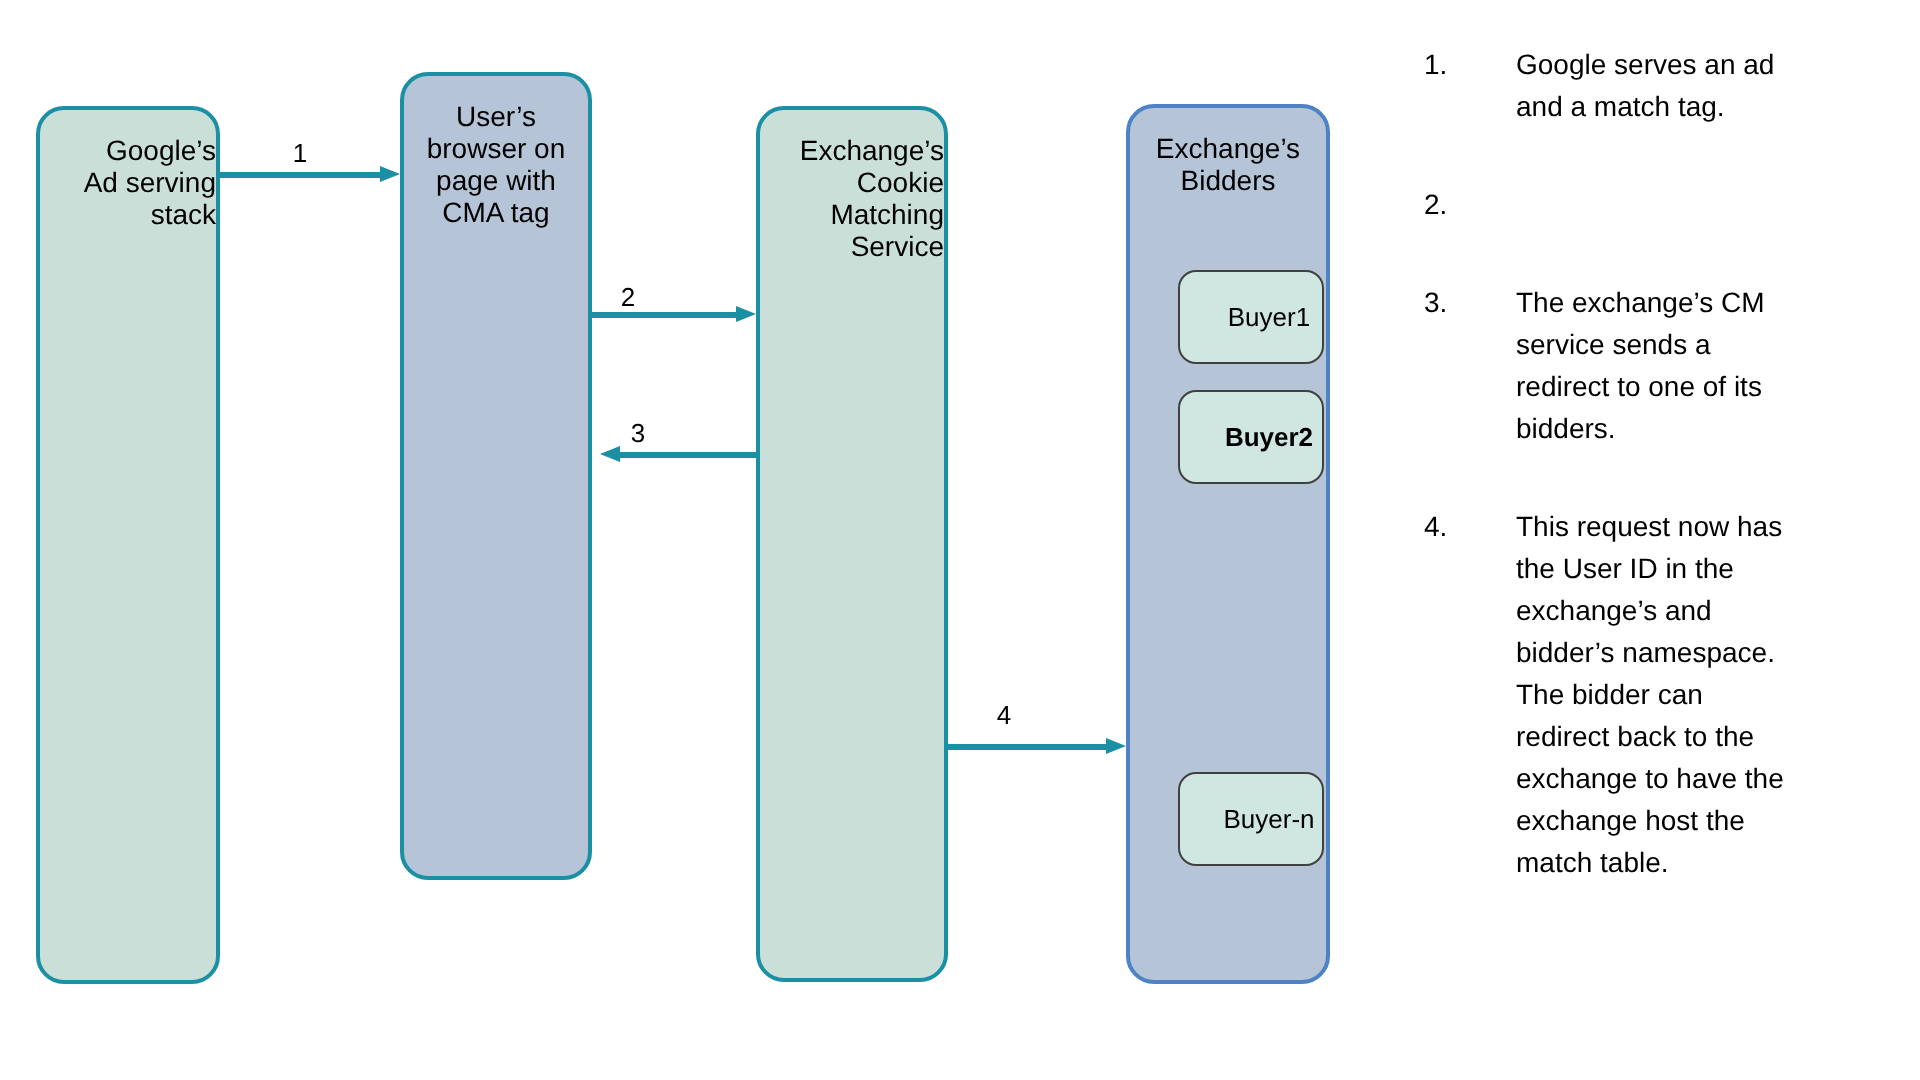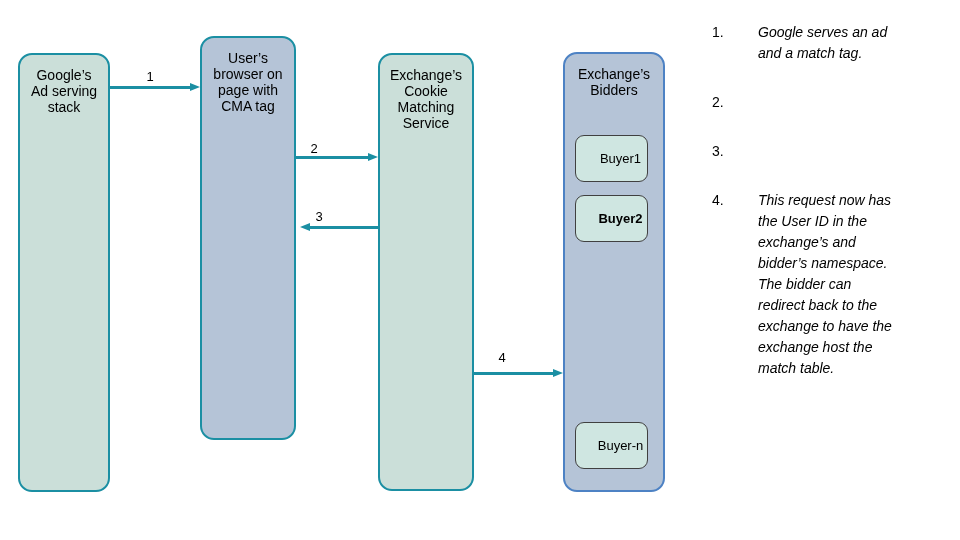--- a/index.html
+++ b/index.html
@@ -19,45 +19,45 @@
   
   .lane {
     position: absolute;
     border-radius: 14px;
     border: 2px solid #1b8fa3;
     text-align: center;
     font-size: 14px;
     line-height: 16px;
     padding-top: 12px;
   }
-  .lane.green { background: #cbdfd9; }
+  .lane.green { background: #cbdfd9; text-align: right; }
   .lane.blue  { background: #b5c4d7; }
   .lane.blue-border { border-color: #4d82c4; }
   .lane-title { white-space: pre-line; }
 
   #box-google   { left: 18px;  top: 53px; width: 92px;  height: 439px; }
   #box-browser  { left: 200px; top: 36px; width: 96px;  height: 404px; }
   #box-cm       { left: 378px; top: 53px; width: 96px;  height: 438px; }
   #box-bidders  { left: 563px; top: 52px; width: 102px; height: 440px; }
 
   
   .buyer {
     position: absolute;
-    left: 10px;
+    left: 24px;
     width: 73px; height: 47px;
     background: #cfe6e1;
     border: 1.5px solid #404040;
     border-radius: 9px;
     font-size: 13px;
     display: flex; align-items: center; justify-content: center; padding-left: 18px;
   }
   #buyer-1 { top: 81px; }
   #buyer-2 { top: 141px; font-weight: bold; }
   #buyer-3 { top: 198px; }
-  #buyer-n { top: 332px; margin-top: 36px; }
+  #buyer-n { top: 332px; }
 
   
   .arrow-line {
     position: absolute;
     height: 3px;
     background: #1b8fa3;
   }
   .arrow-head {
     position: absolute;
     width: 0; height: 0;
@@ -76,21 +76,21 @@
   
   .steps {
     position: absolute;
     left: 712px; top: 22px;
     width: 240px;
     font-size: 14px;
     line-height: 21px;
   }
   .step { display: flex; margin-bottom: 28px; }
   .step-num { width: 46px; flex: none; }
-  .step-text { flex: 1; white-space: pre-line; font-style: italic; }
+  .step-text { flex: 1; white-space: pre-line; }
 </style>
 </head>
 <body>
 
 <div class="stage">
 
   <div class="lane green" id="box-google">
     <div class="lane-title">Google’s
 Ad serving
 stack</div>
@@ -138,20 +138,24 @@
     <div class="step">
       <span class="step-num">1.</span>
       <span class="step-text">Google serves an ad
 and a match tag.</span>
     </div>
     <div class="step">
       <span class="step-num">2.</span>
     </div>
     <div class="step">
       <span class="step-num">3.</span>
+      <span class="step-text">The exchange’s CM
+service sends a
+redirect to one of its
+bidders.</span>
     </div>
     <div class="step">
       <span class="step-num">4.</span>
       <span class="step-text">This request now has
 the User ID in the
 exchange’s and
 bidder’s namespace.
 The bidder can
 redirect back to the
 exchange to have the

